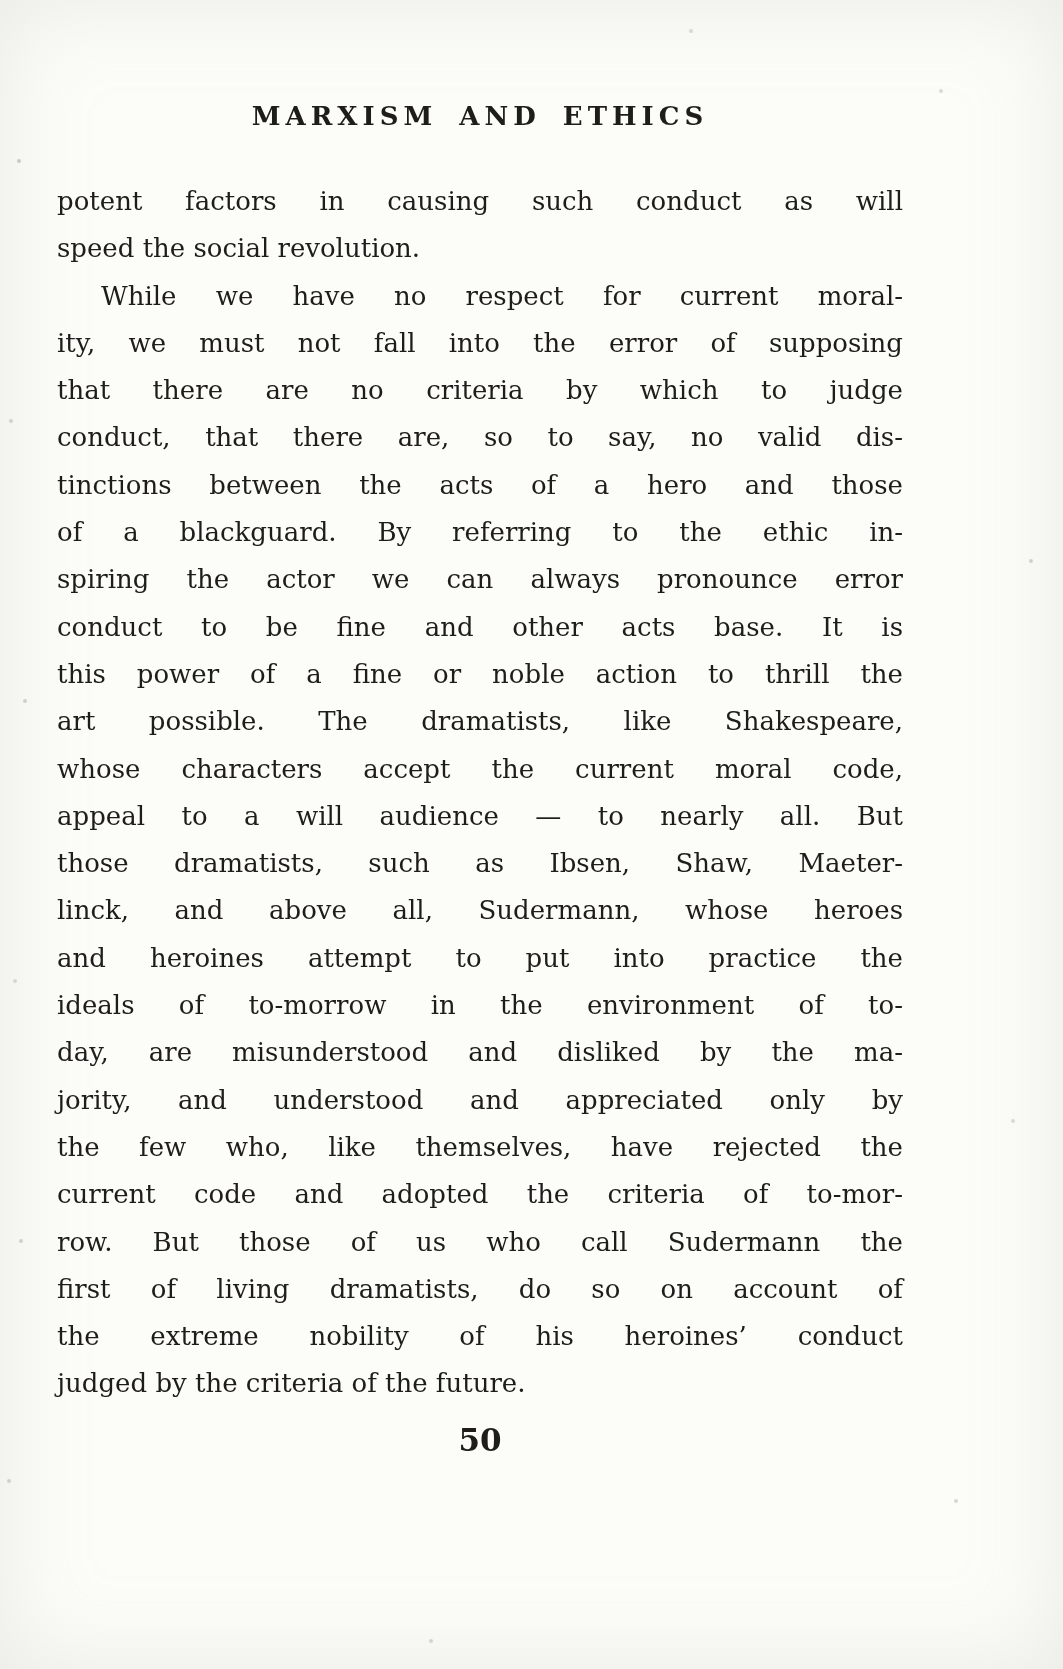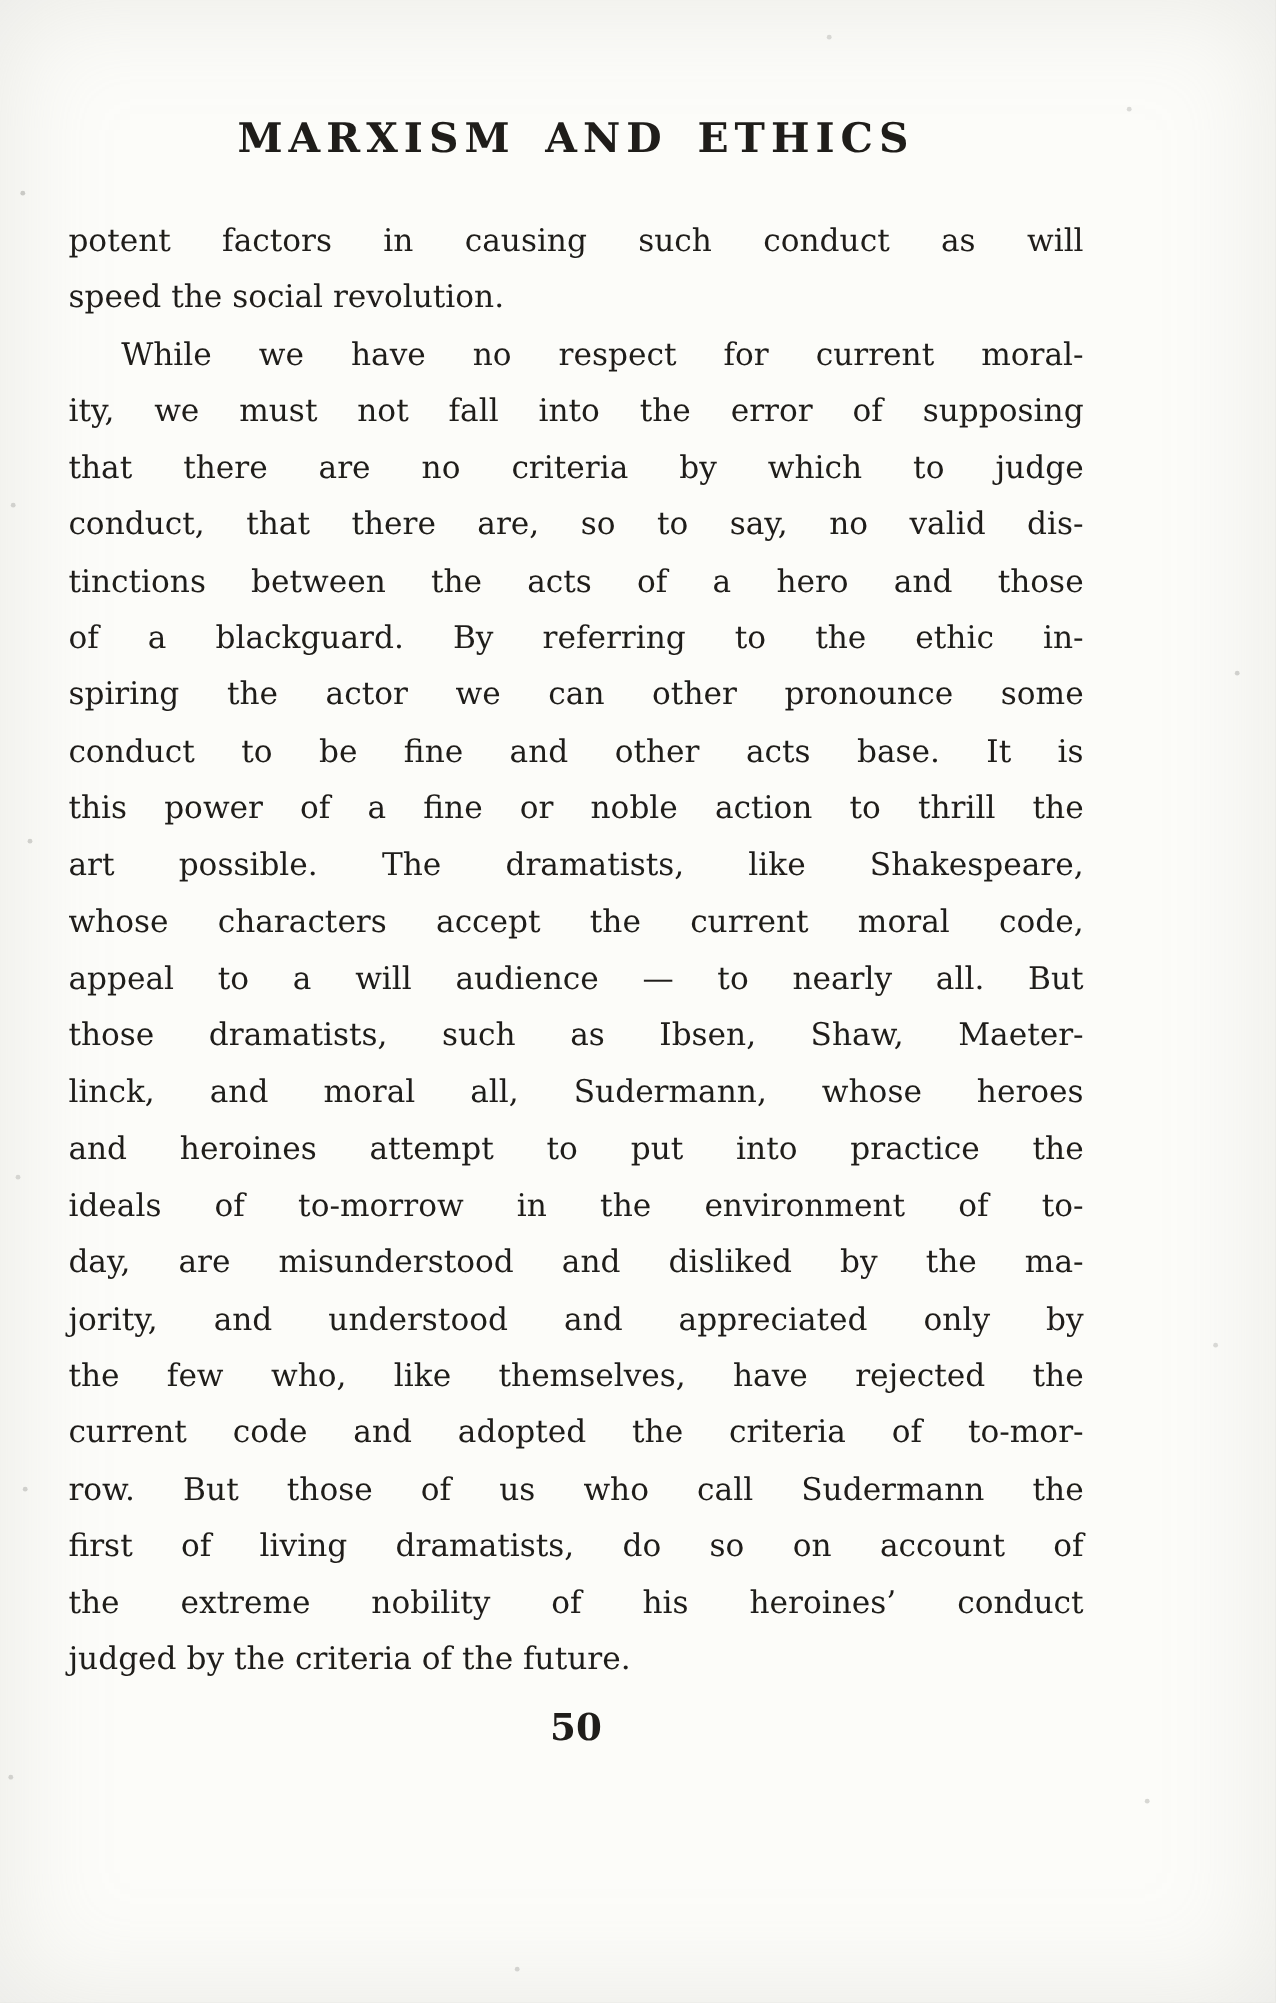--- a/index.html
+++ b/index.html
@@ -20,21 +20,21 @@
   }
   .column {
     position: absolute;
     left: 57px;
     top: 0;
     width: 846px;
   }
   .running-header {
     margin-top: 100px;
     text-align: center;
-    font-size: 34px;
+    font-size: 26px;
     line-height: 32px;
     font-weight: 600;
     letter-spacing: 5px;
     word-spacing: 8px;
   }
   .body-text {
     margin-top: 46px;
   }
   .text-line {
     font-size: 26px;
@@ -91,28 +91,28 @@
 
     <div class="body-text">
       <div class="text-line">potent factors in causing such conduct as will</div>
       <div class="text-line para-end">speed the social revolution.</div>
       <div class="text-line indent">While we have no respect for current moral-</div>
       <div class="text-line">ity, we must not fall into the error of supposing</div>
       <div class="text-line">that there are no criteria by which to judge</div>
       <div class="text-line">conduct, that there are, so to say, no valid dis-</div>
       <div class="text-line">tinctions between the acts of a hero and those</div>
       <div class="text-line">of a blackguard. By referring to the ethic in-</div>
-      <div class="text-line">spiring the actor we can other pronounce some</div>
+      <div class="text-line">spiring the actor we can always pronounce error</div>
       <div class="text-line">conduct to be fine and other acts base. It is</div>
       <div class="text-line">this power of a fine or noble action to thrill the</div>
       <div class="text-line">art possible. The dramatists, like Shakespeare,</div>
       <div class="text-line">whose characters accept the current moral code,</div>
       <div class="text-line">appeal to a will audience — to nearly all. But</div>
       <div class="text-line">those dramatists, such as Ibsen, Shaw, Maeter-</div>
-      <div class="text-line">linck, and moral all, Sudermann, whose heroes</div>
+      <div class="text-line">linck, and above all, Sudermann, whose heroes</div>
       <div class="text-line">and heroines attempt to put into practice the</div>
       <div class="text-line">ideals of to-morrow in the environment of to-</div>
       <div class="text-line">day, are misunderstood and disliked by the ma-</div>
       <div class="text-line">jority, and understood and appreciated only by</div>
       <div class="text-line">the few who, like themselves, have rejected the</div>
       <div class="text-line">current code and adopted the criteria of to-mor-</div>
       <div class="text-line">row. But those of us who call Sudermann the</div>
       <div class="text-line">first of living dramatists, do so on account of</div>
       <div class="text-line">the extreme nobility of his heroines’ conduct</div>
       <div class="text-line para-end">judged by the criteria of the future.</div>

